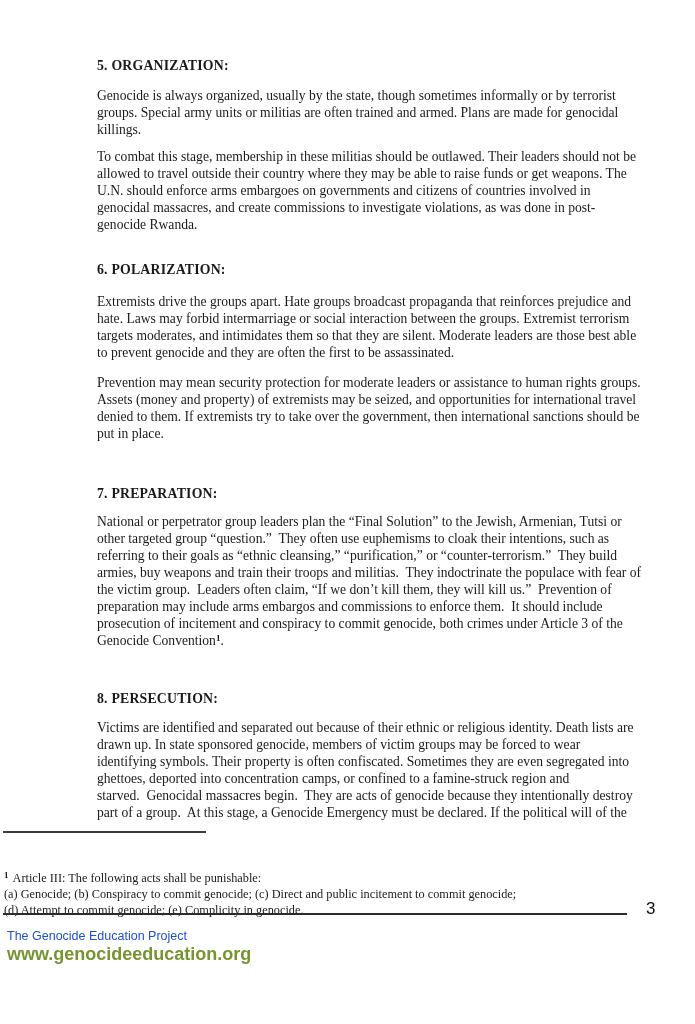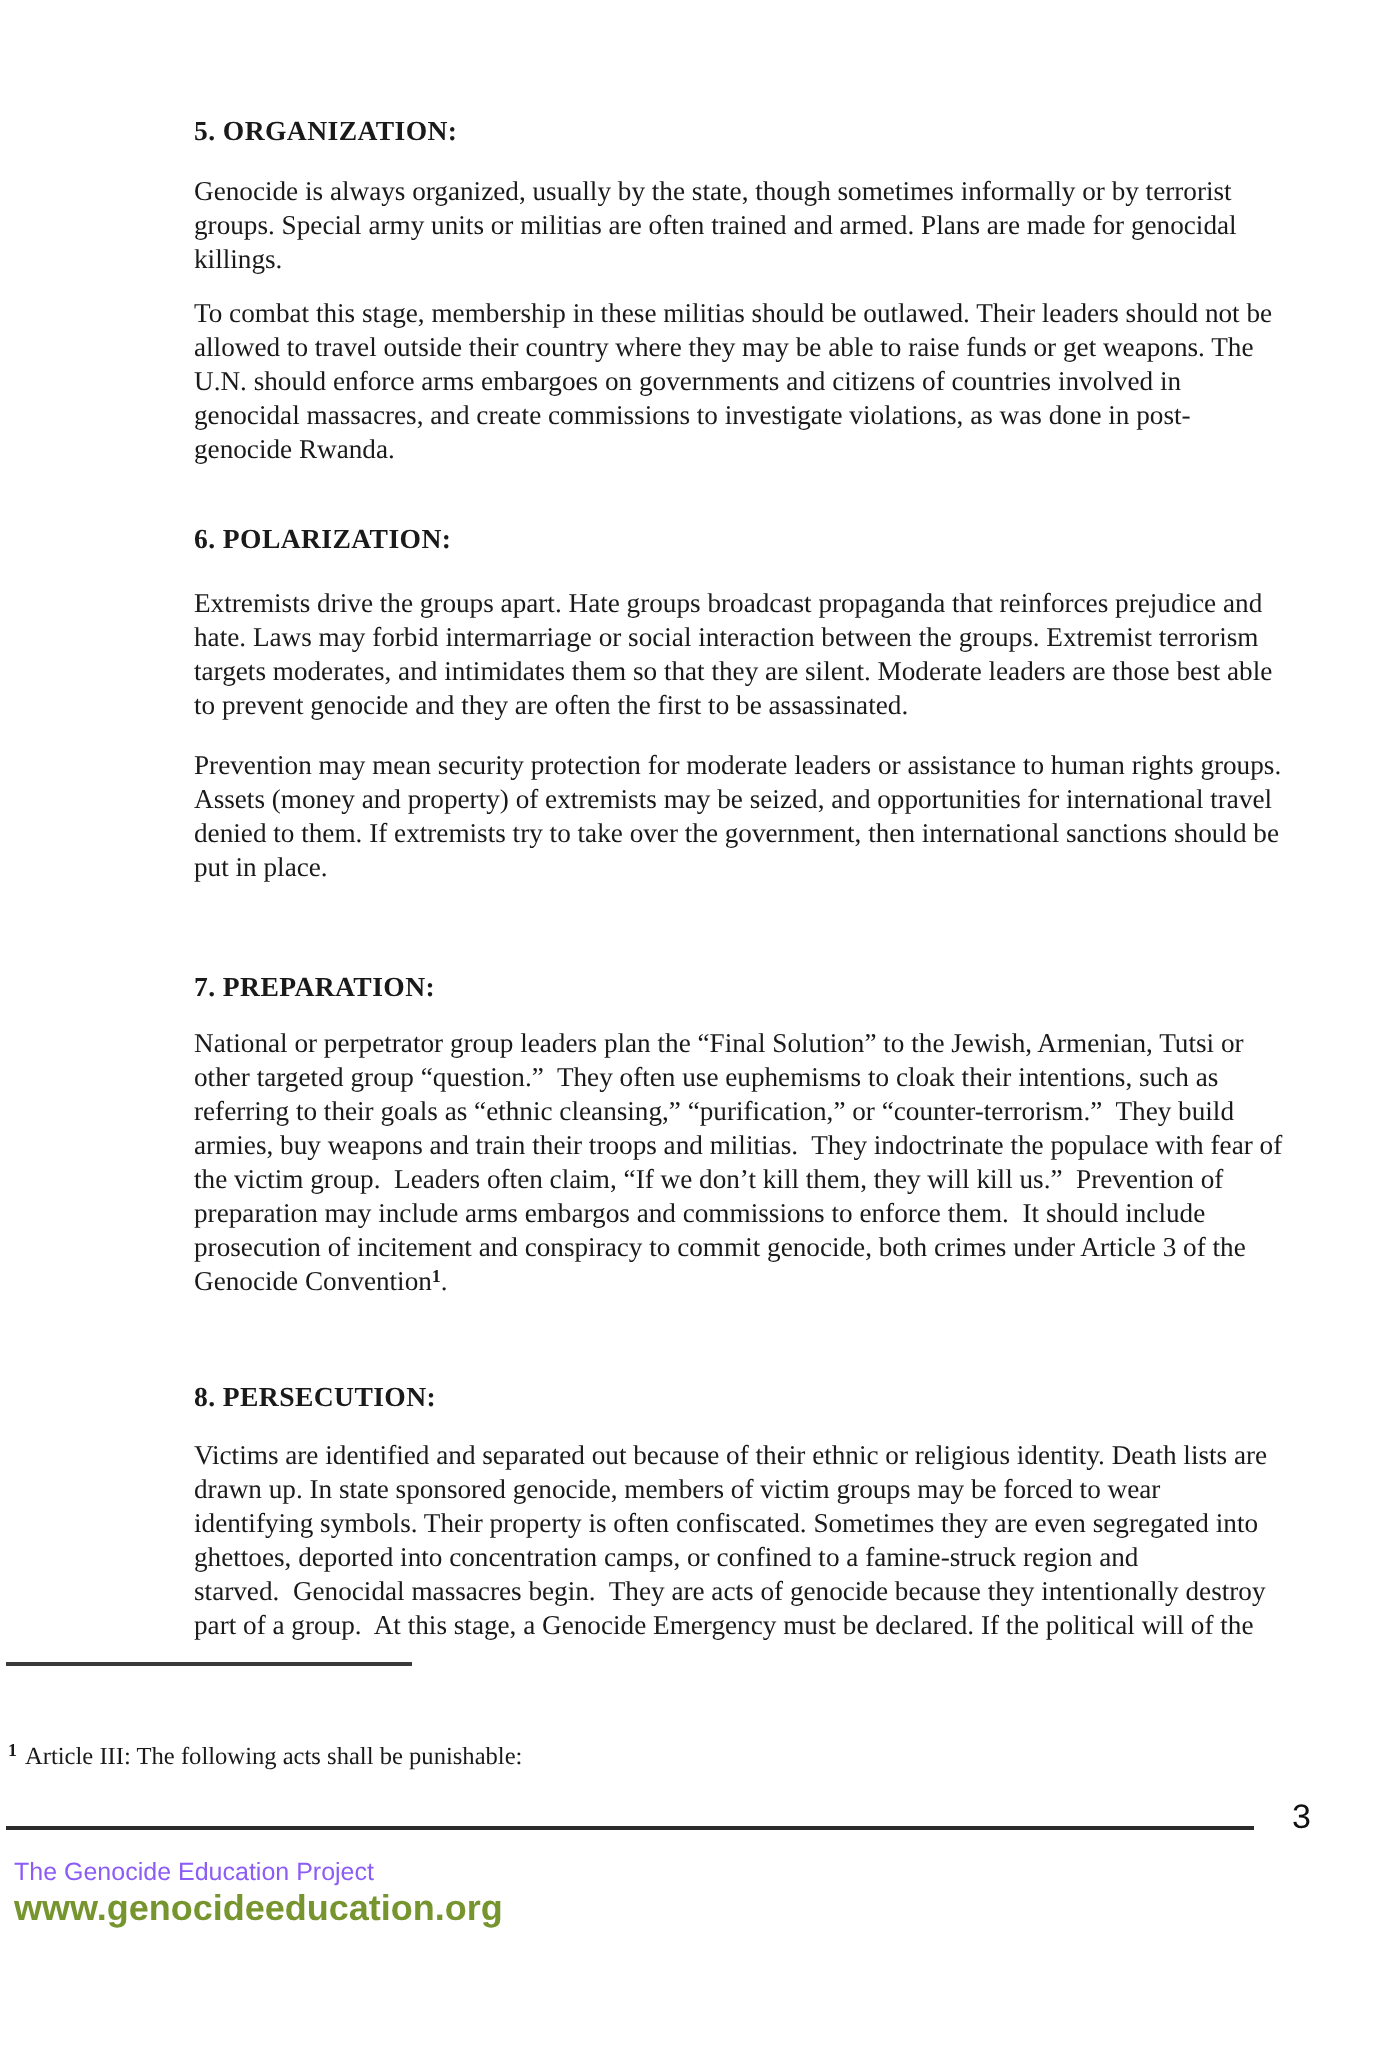--- a/index.html
+++ b/index.html
@@ -80,21 +80,21 @@
     font-family: "Liberation Sans", sans-serif;
     font-size: 17px;
     color: #111111;
   }
   .footer-org {
     position: absolute;
     left: 7px;
     top: 929px;
     font-family: "Liberation Sans", sans-serif;
     font-size: 12.5px;
-    color: #8b5cf6;
+    color: #1d4ed8;
   }
   .footer-url {
     position: absolute;
     left: 7px;
     top: 944px;
     font-family: "Liberation Sans", sans-serif;
     font-size: 18px;
     font-weight: bold;
     color: #76952e;
   }
@@ -139,20 +139,22 @@
 drawn up. In state sponsored genocide, members of victim groups may be forced to wear
 identifying symbols. Their property is often confiscated. Sometimes they are even segregated into
 ghettoes, deported into concentration camps, or confined to a famine-struck region and
 starved.  Genocidal massacres begin.  They are acts of genocide because they intentionally destroy
 part of a group.  At this stage, a Genocide Emergency must be declared. If the political will of the</p>
 
   <div class="fn-rule"></div>
 
   <div class="footnote">
     <div><sup class="fn-marker">1</sup><span>Article III: The following acts shall be punishable:</span></div>
+    <div class="fn-items">(a) Genocide; (b) Conspiracy to commit genocide; (c) Direct and public incitement to commit genocide;
+(d) Attempt to commit genocide; (e) Complicity in genocide.</div>
   </div>
 
   <div class="page-rule"></div>
 
   <div class="page-number">3</div>
 
   <div class="footer-org">The Genocide Education Project</div>
 
   <div class="footer-url">www.genocideeducation.org</div>
 

